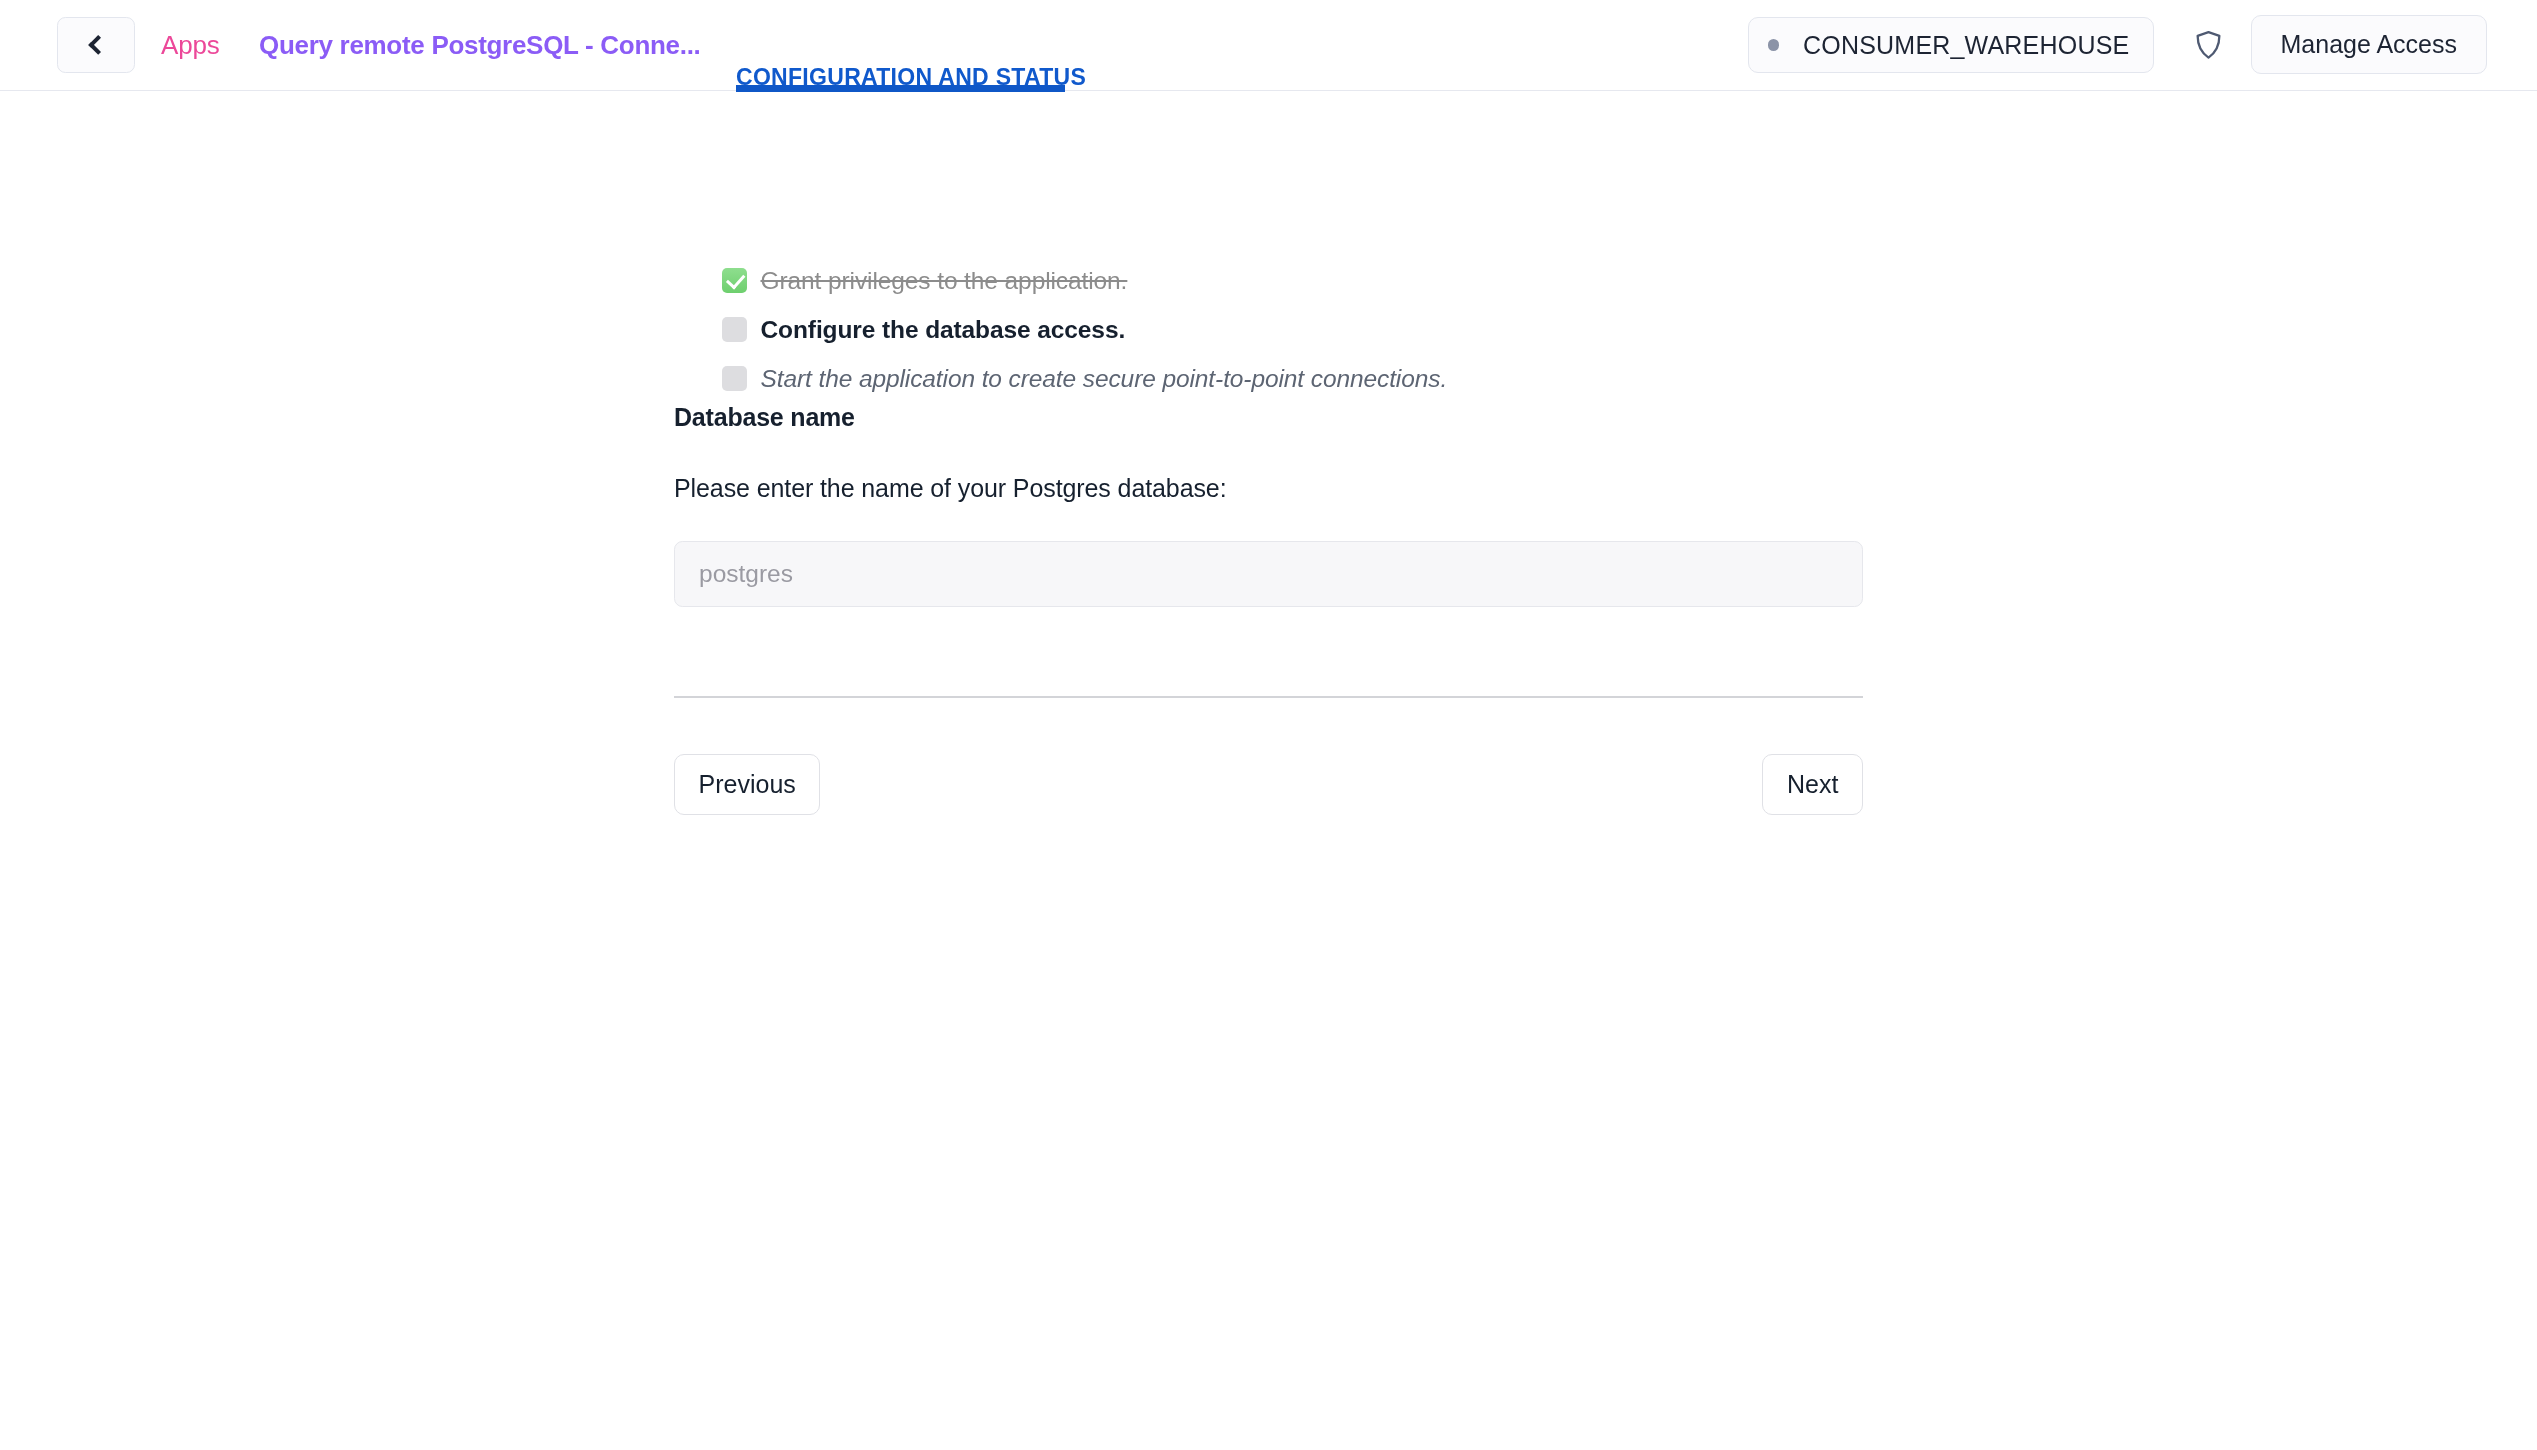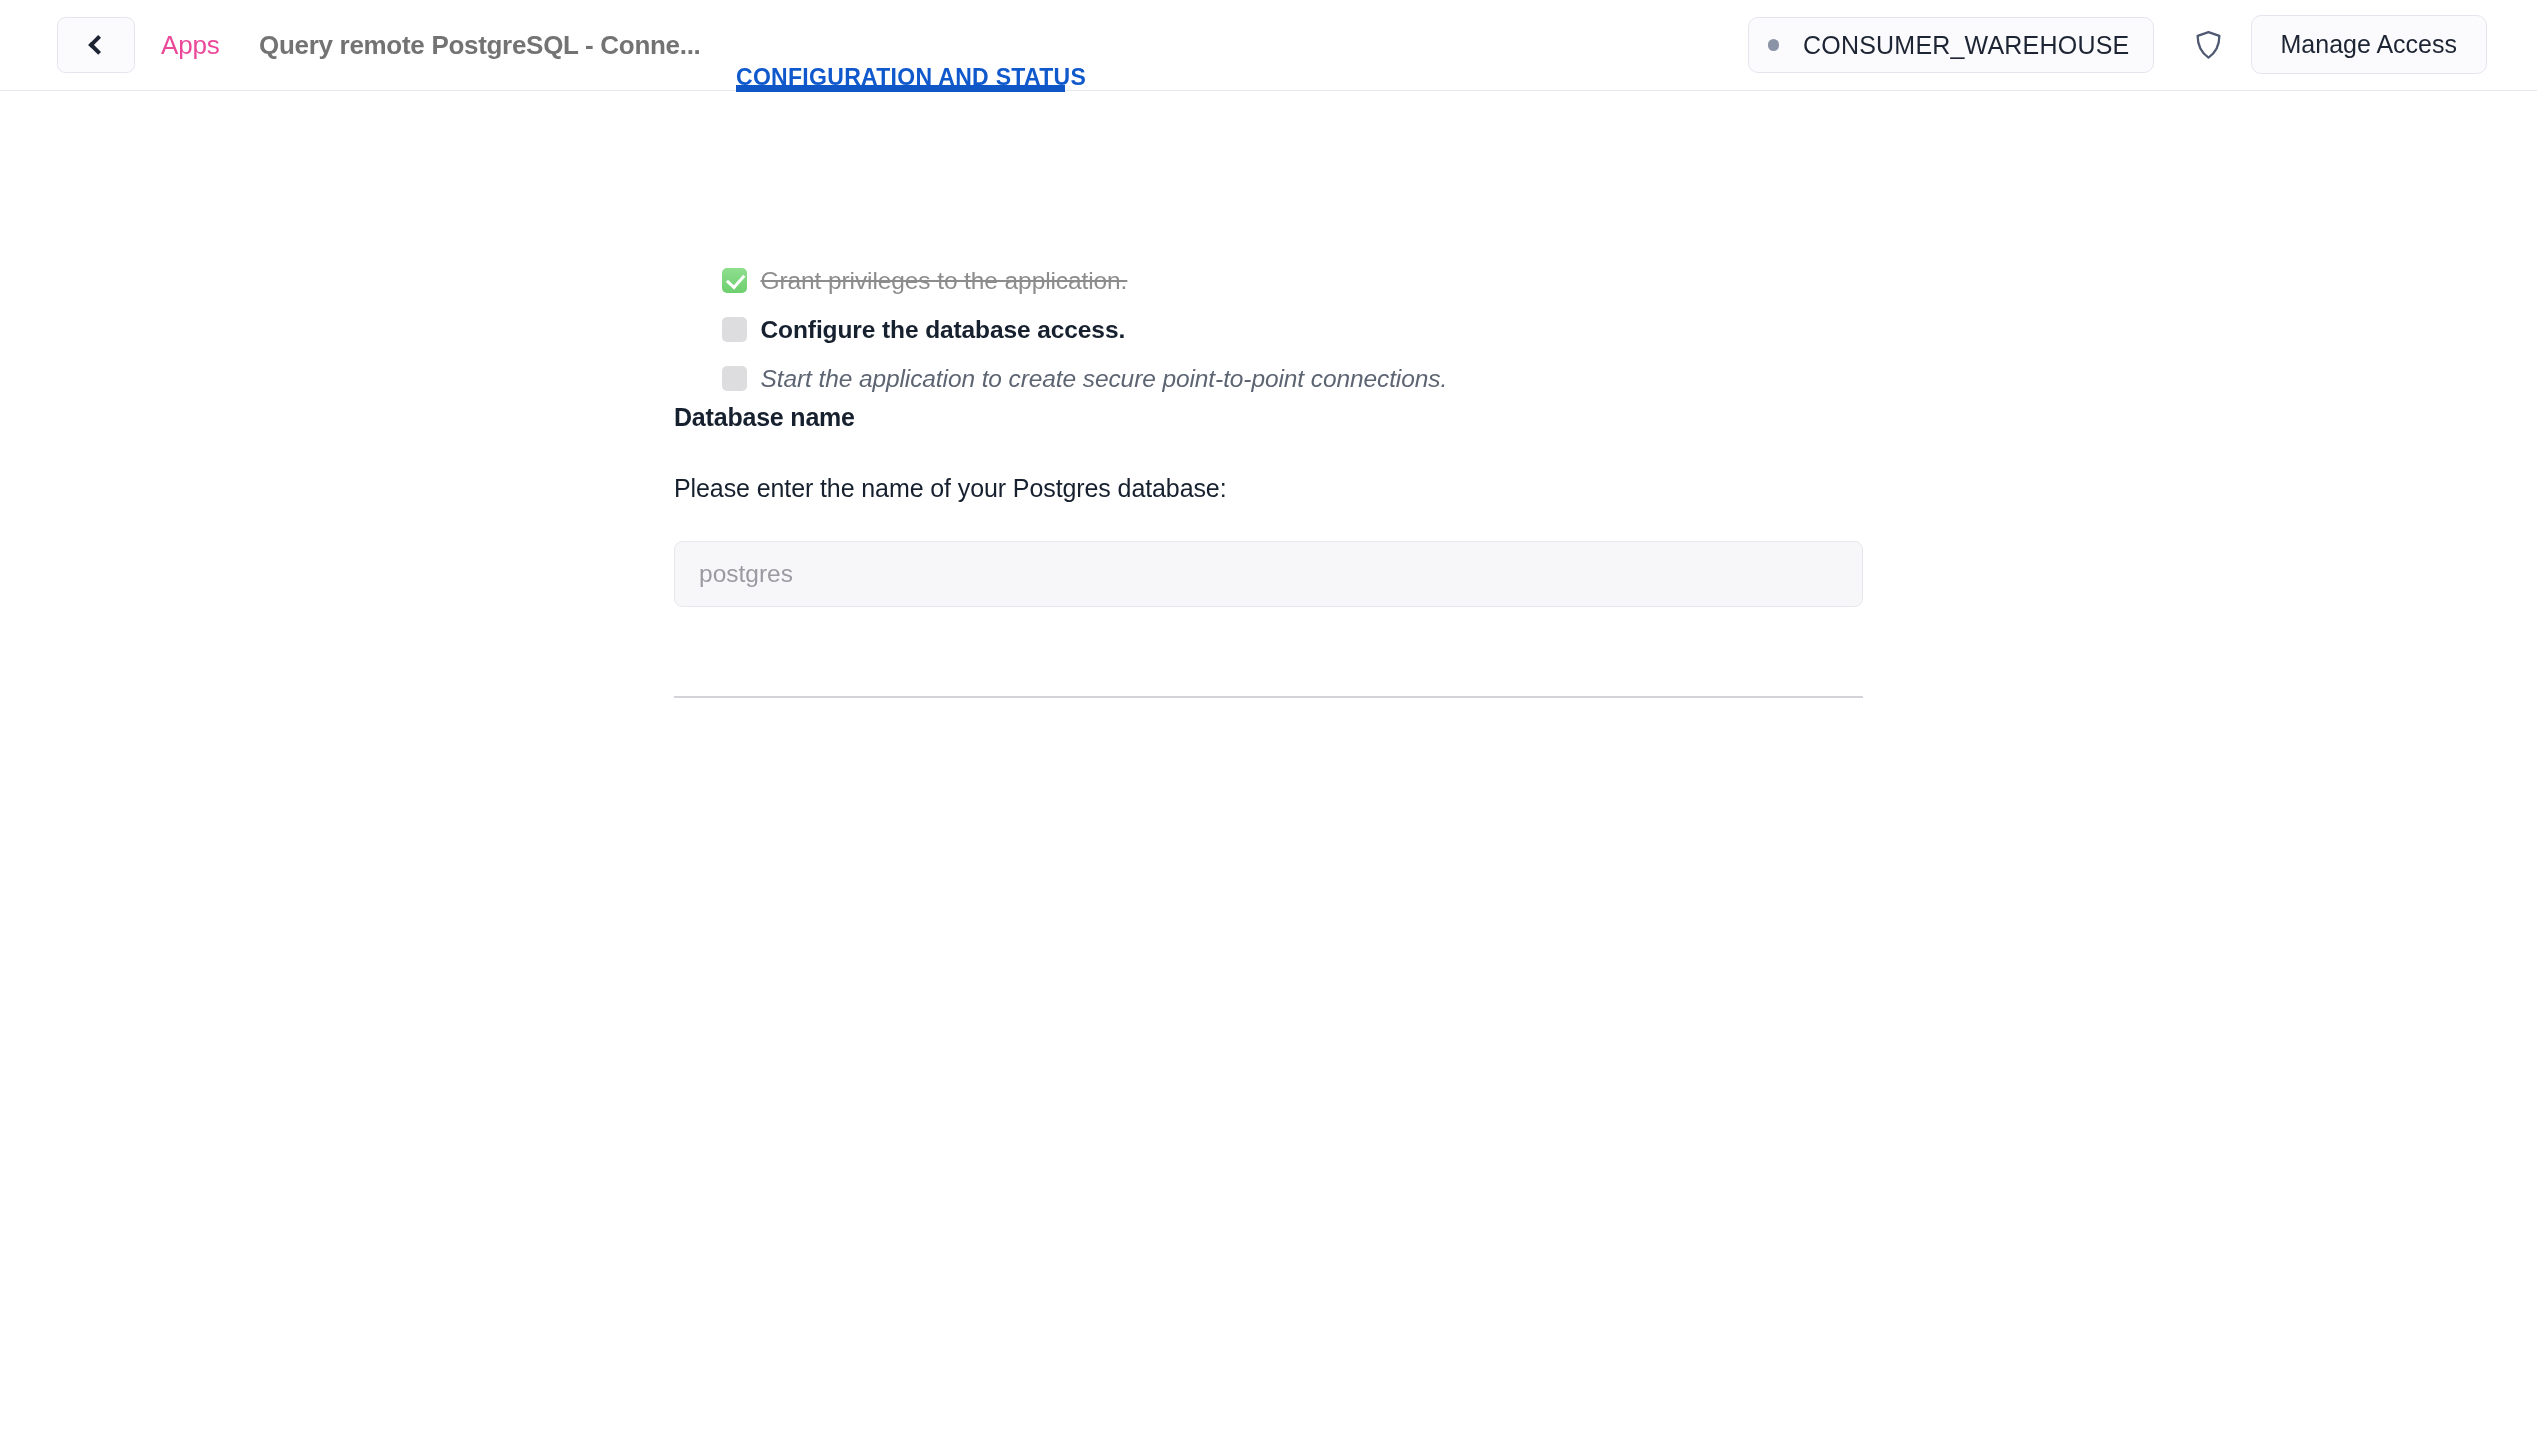--- a/index.html
+++ b/index.html
@@ -57,21 +57,21 @@
     letter-spacing: -0.2px;
   }
 
   .app-title {
     position: absolute;
     left: 259px;
     top: 50%;
     transform: translateY(-50%);
     font-size: 26px;
     font-weight: bold;
-    color: #737373;
+    color: #8b5cf6;
     white-space: nowrap;
     letter-spacing: -0.3px;
   }
 
   .tab {
     position: absolute;
     left: 736px;
     top: 0;
     height: 91px;
     display: flex;
@@ -297,14 +297,18 @@
   </div>
 
   <div class="section-title">Database name</div>
 
   <div class="prompt">Please enter the name of your Postgres database:</div>
 
   <input class="db-input" type="text" placeholder="postgres" style="">
 
   <div class="divider"></div>
 
+  <div class="btn-row">
+    <button class="wbtn">Previous</button>
+    <button class="wbtn">Next</button>
+  </div>
 </div>
 
 
 </body></html>

